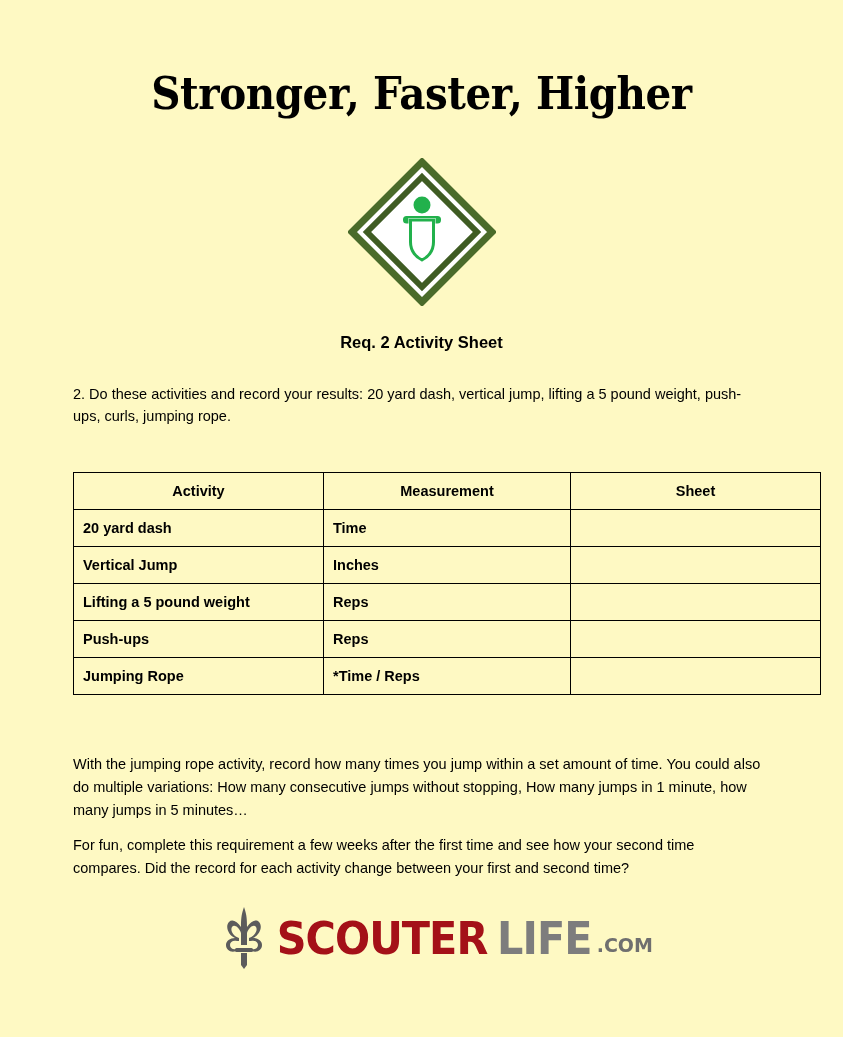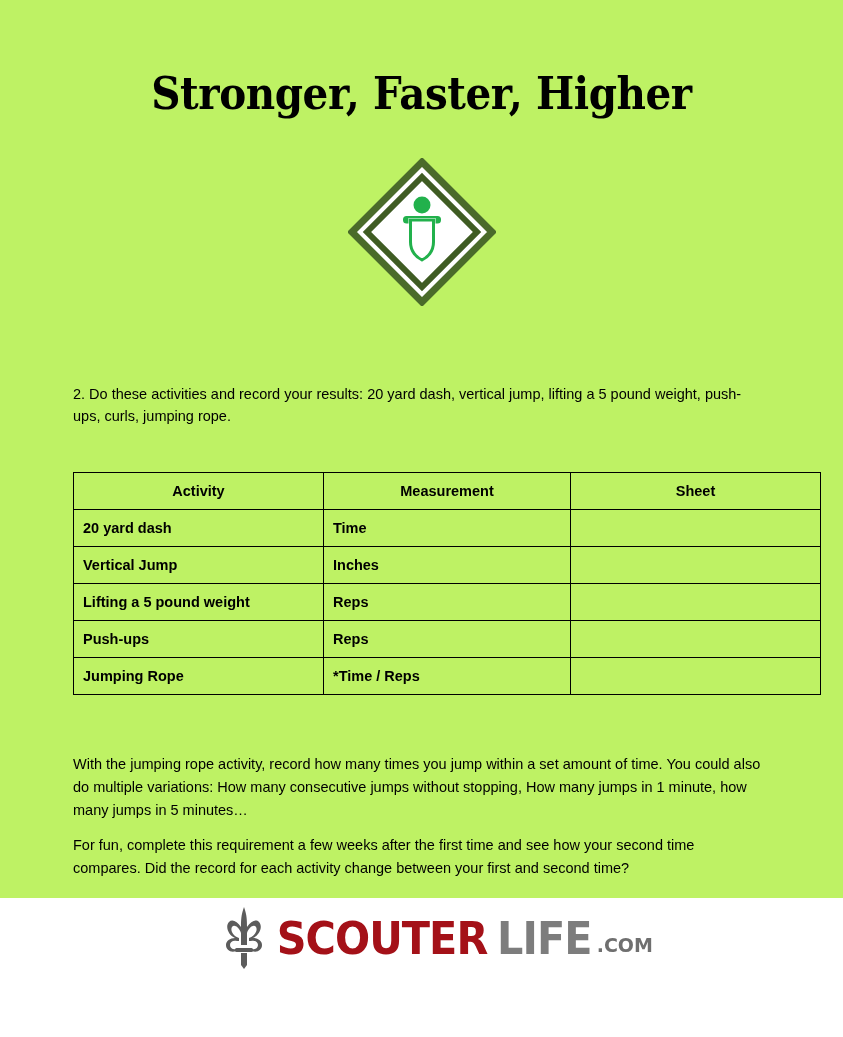--- a/index.html
+++ b/index.html
@@ -17,22 +17,22 @@
     background: #ffffff;
     margin: 0 auto;
     overflow: hidden;
     box-sizing: border-box;
   }
   .sheet {
     position: absolute;
     left: 0;
     top: 0;
     width: 843px;
-    height: 898px;
-    background: #bef264;
+    height: 1037px;
+    background: #fef9c3;
   }
   .title {
     position: absolute;
     left: 0;
     top: 68px;
     width: 843px;
     text-align: center;
     font-family: "DejaVu Serif", serif;
     font-weight: bold;
     font-size: 44px;
@@ -171,20 +171,21 @@
         <g fill="#22b14c">
           <circle cx="74" cy="47" r="8.5"></circle>
           <rect x="55" y="58" width="38" height="7.5" rx="3.5"></rect>
           <path d="M64 58 h20 v34 a10 10 0 0 1 -10 10 a10 10 0 0 1 -10 -10 z"></path>
           <path d="M60.5 60 h27 v24 c0 11 -7 18 -13.5 21 c-6.5 -3 -13.5 -10 -13.5 -21 z" fill="#ffffff"></path>
           <path d="M62.5 62 h23 v22 c0 9.5 -6 15.5 -11.5 18 c-5.5 -2.5 -11.5 -8.5 -11.5 -18 z" fill="none" stroke="#22b14c" stroke-width="3"></path>
         </g>
       </svg>
     </div>
 
+    <div class="subtitle">Req. 2 Activity Sheet</div>
 
     <div class="intro">2. Do these activities and record your results: 20 yard dash, vertical jump, lifting a 5 pound weight, push-ups, curls, jumping rope.</div>
 
     <table class="activity">
       <thead>
         <tr>
           <th class="col-activity">Activity</th>
           <th class="col-measure">Measurement</th>
           <th class="col-record">Sheet</th>
         </tr>

